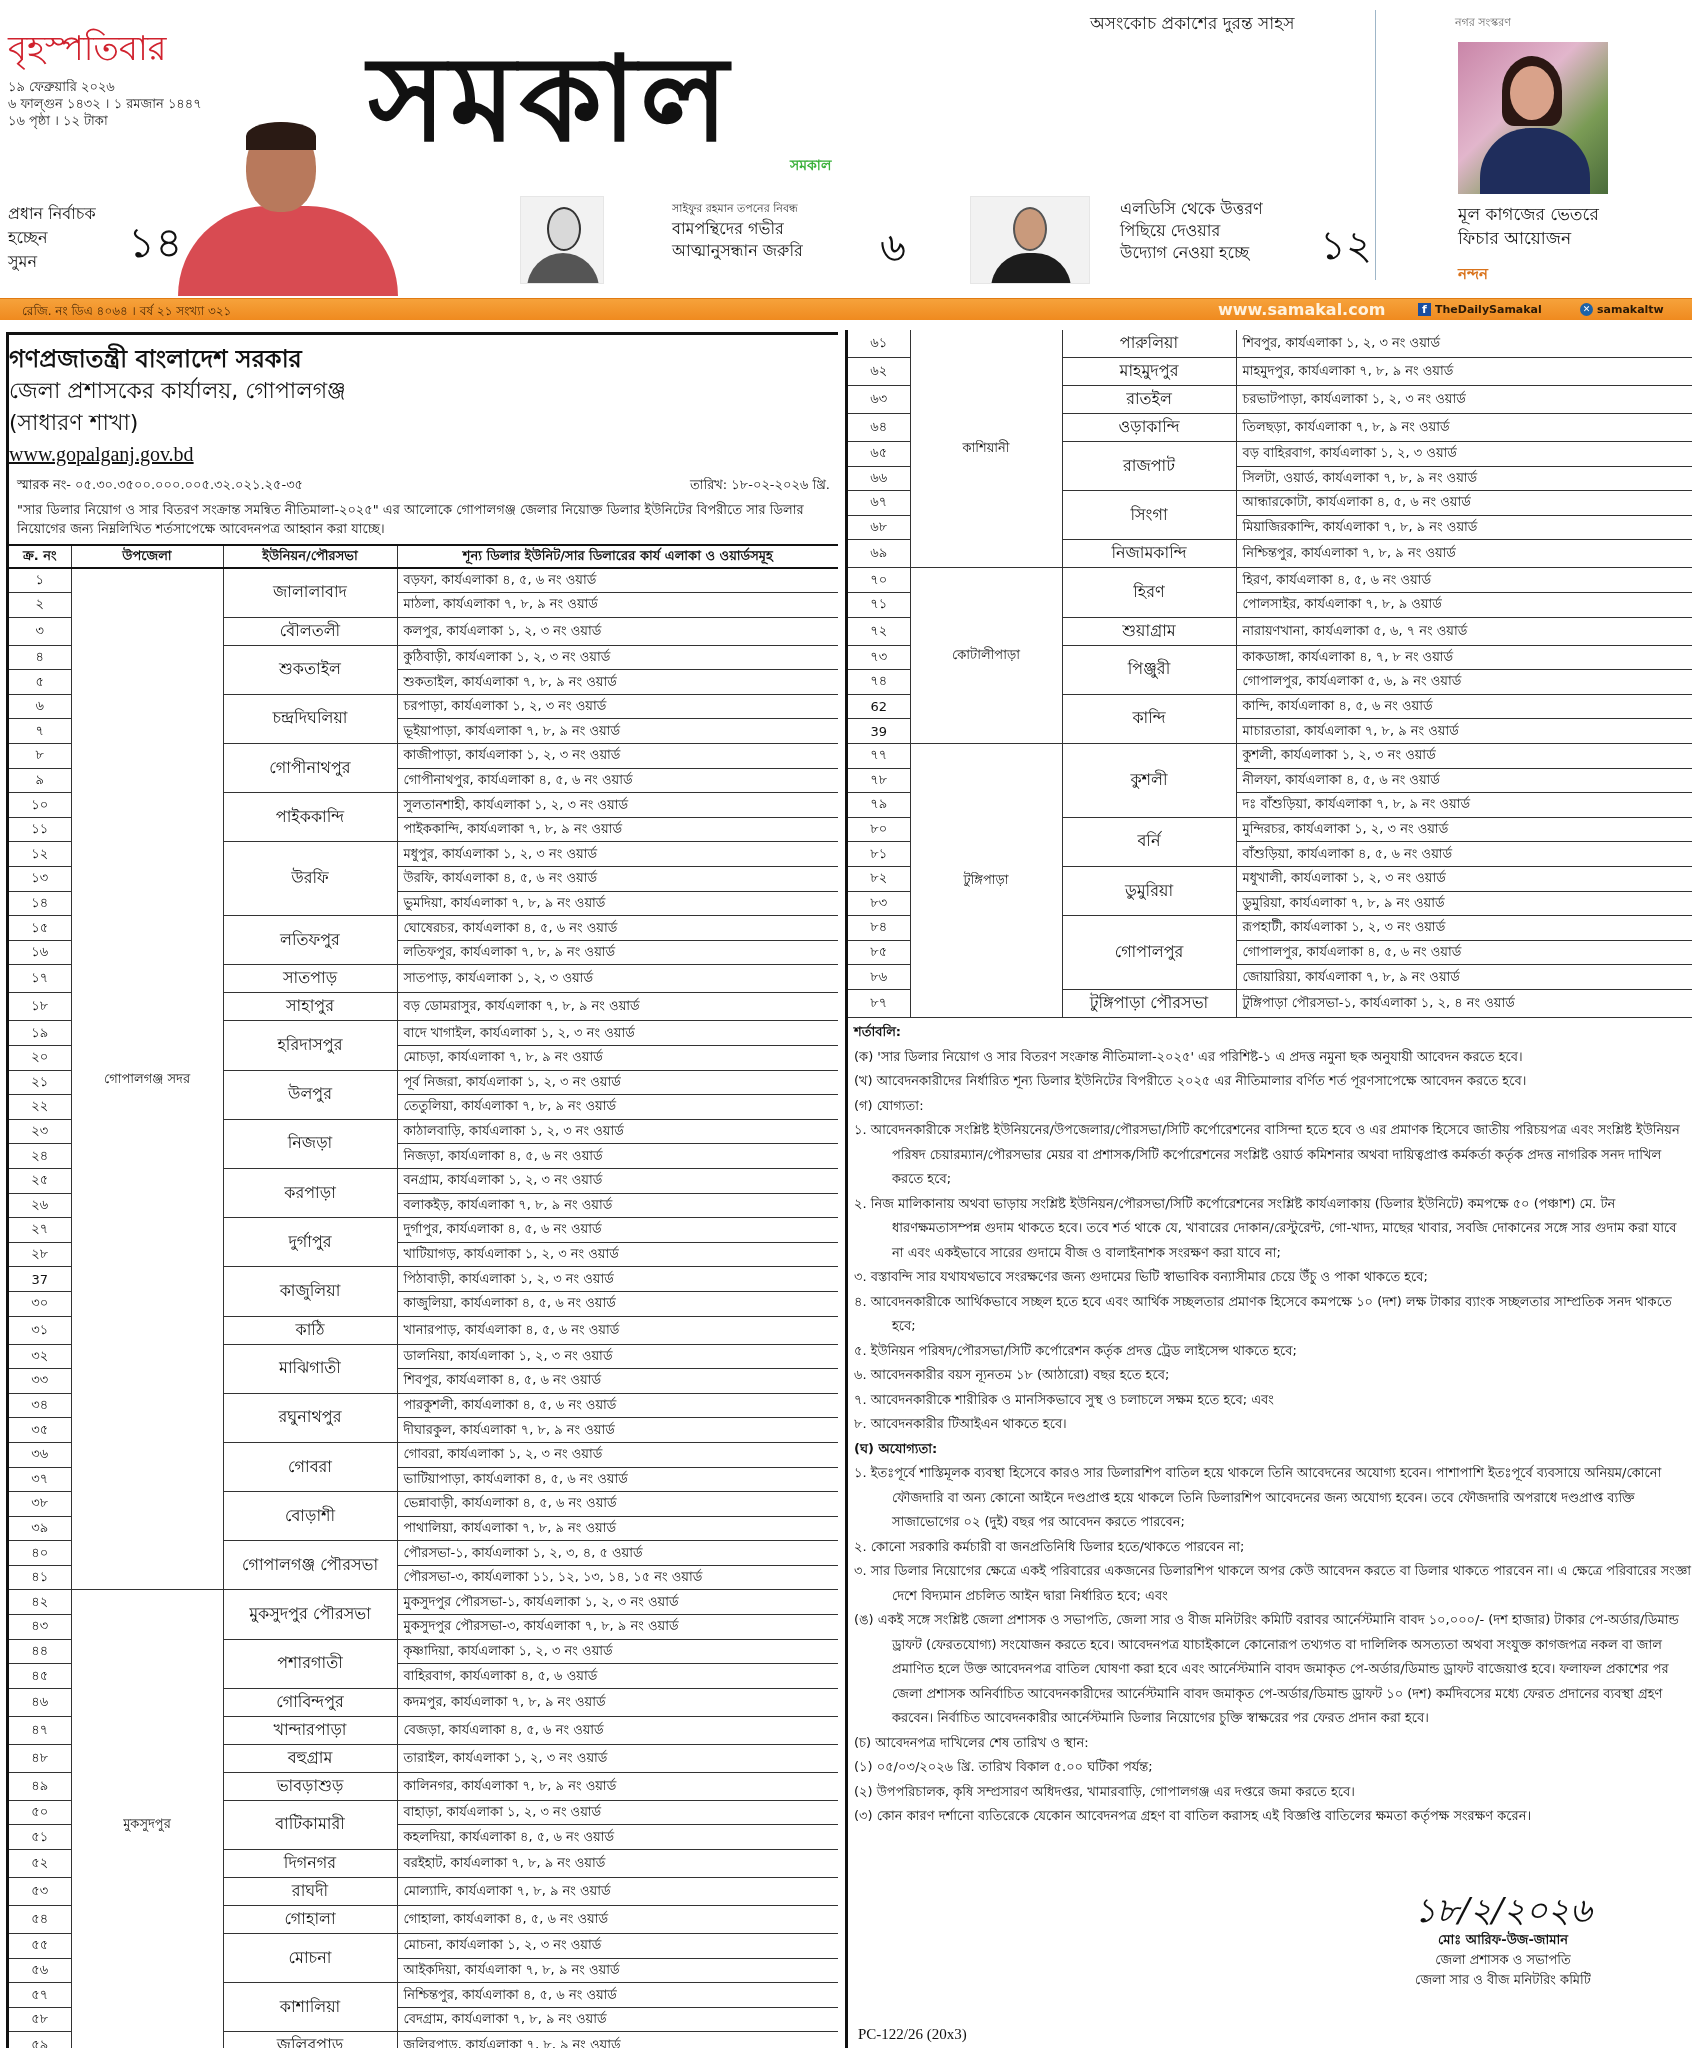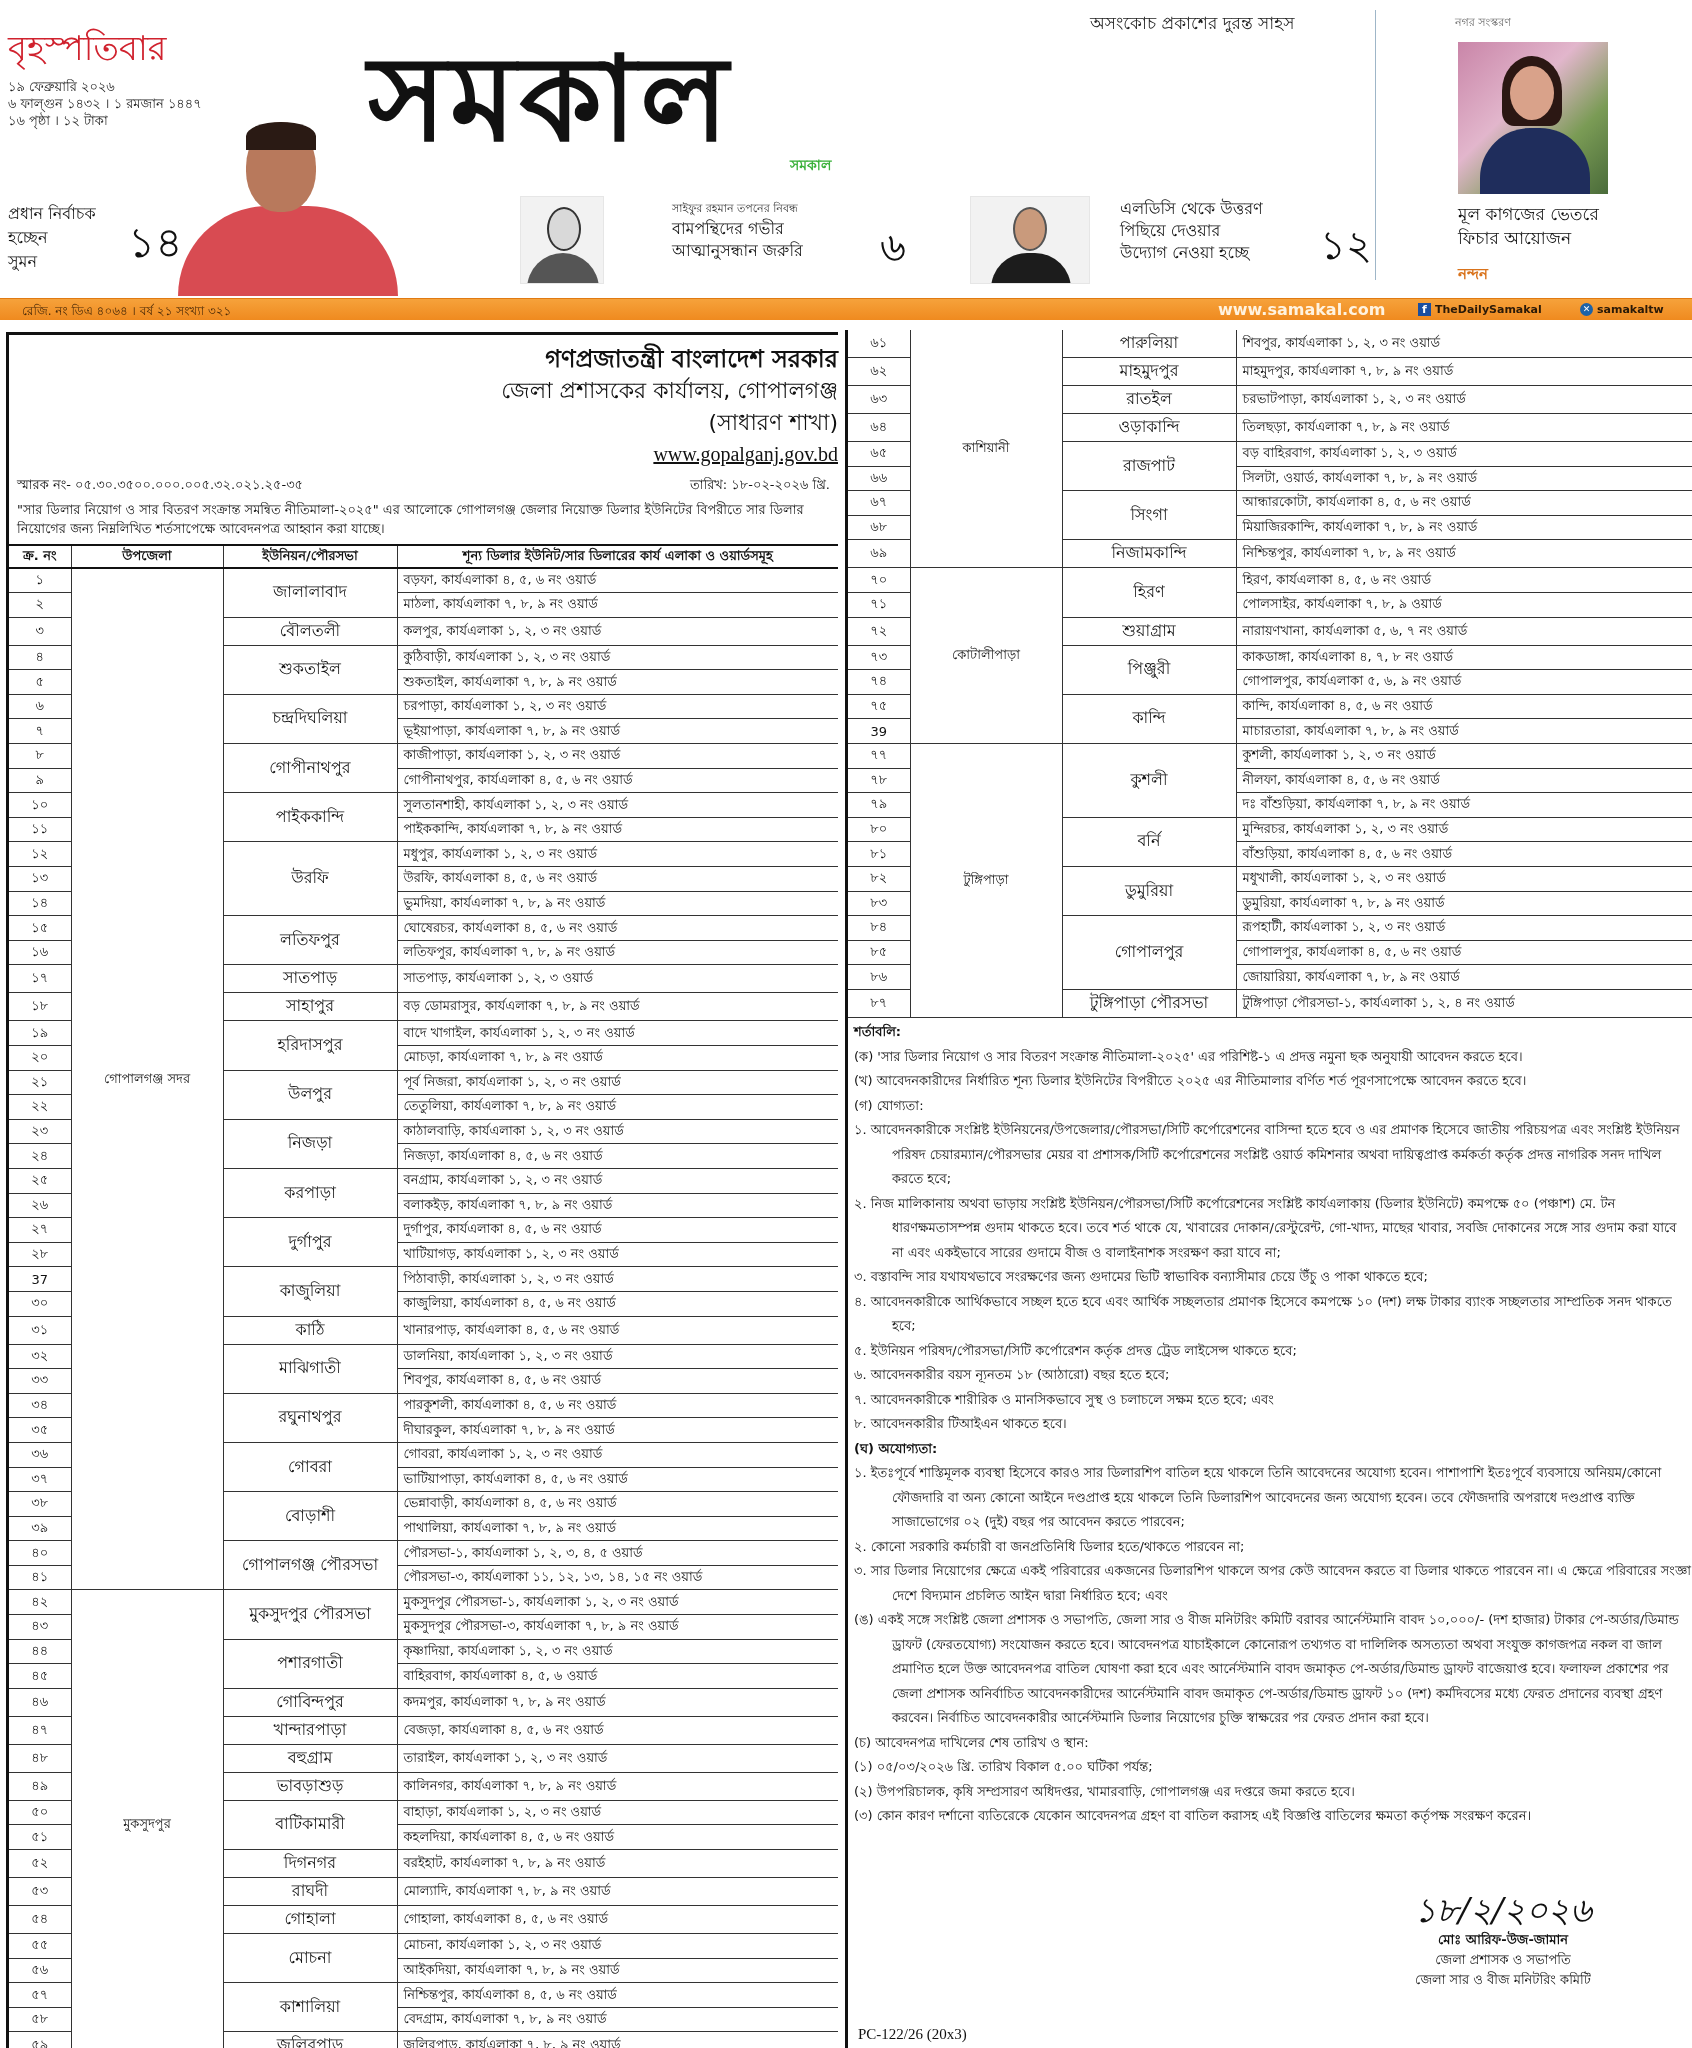--- a/index.html
+++ b/index.html
@@ -42,21 +42,21 @@
   .site { position: absolute; left: 1218px; top: 1px; font-size: 16px; font-weight: bold; color: #fff3e0; }
   .social { position: absolute; top: 4px; font-size: 11px; color: #2b1a08; display: flex; align-items: center; gap: 4px; font-weight: bold; }
   .fb-icon { width: 13px; height: 13px; background: #1a4fa0; color: #fff; font-size: 11px; line-height: 13px; text-align: center; font-family: "DejaVu Sans", sans-serif; }
   .x-icon { width: 13px; height: 13px; border-radius: 50%; background: #1d63a8; color: #fff; font-size: 9px; line-height: 13px; text-align: center; }
 
   
   .notice { position: absolute; left: 0; top: 330px; width: 1692px; height: 1718px; }
   .left-col { position: absolute; left: 6px; top: 2px; width: 832px; height: 1716px; border-left: 3px solid #111; border-top: 3px solid #111; }
   .right-col { position: absolute; left: 845px; top: 0; width: 847px; height: 1718px; border-left: 3px solid #111; }
 
-  .gov-head { text-align: right; padding-top: 8px; }
+  .gov-head { text-align: left; padding-top: 8px; }
   .gov-title { font-size: 24px; font-weight: bold; line-height: 32px; }
   .gov-office { font-size: 22px; line-height: 32px; }
   .gov-branch { font-size: 22px; line-height: 32px; }
   .gov-web { font-size: 20px; line-height: 30px; text-decoration: underline; font-family: "Liberation Serif", serif; }
   .memo-line { display: flex; justify-content: space-between; font-size: 13px; padding: 6px 8px 2px 8px; }
   .intro { font-size: 13px; line-height: 19px; padding: 2px 8px 6px 8px; }
 
   table.units { border-collapse: collapse; width: 100%; font-size: 13px; }
   table.units th { font-weight: bold; font-size: 13px; height: 22px; border-top: 2px solid #111; border-bottom: 2px solid #111; padding: 0 4px; }
   table.units td { height: 24.6px; padding: 0 6px; border-bottom: 1.5px solid #333; vertical-align: middle; white-space: nowrap; }
@@ -531,21 +531,21 @@
             <tr>
               <td class="sl">৭৩</td>
               <td class="uni" rowspan="2">পিঞ্জুরী</td>
               <td class="area">কাকডাঙ্গা, কার্যএলাকা ৪, ৭, ৮ নং ওয়ার্ড</td>
             </tr>
             <tr>
               <td class="sl">৭৪</td>
               <td class="area">গোপালপুর, কার্যএলাকা ৫, ৬, ৯ নং ওয়ার্ড</td>
             </tr>
             <tr>
-              <td class="sl">৭৫</td>
+              <td class="sl">62</td>
               <td class="uni" rowspan="2">কান্দি</td>
               <td class="area">কান্দি, কার্যএলাকা ৪, ৫, ৬ নং ওয়ার্ড</td>
             </tr>
             <tr>
               <td class="sl">39</td>
               <td class="area">মাচারতারা, কার্যএলাকা ৭, ৮, ৯ নং ওয়ার্ড</td>
             </tr>
             <tr>
               <td class="sl">৭৭</td>
               <td class="upz" rowspan="11">টুঙ্গিপাড়া</td>

